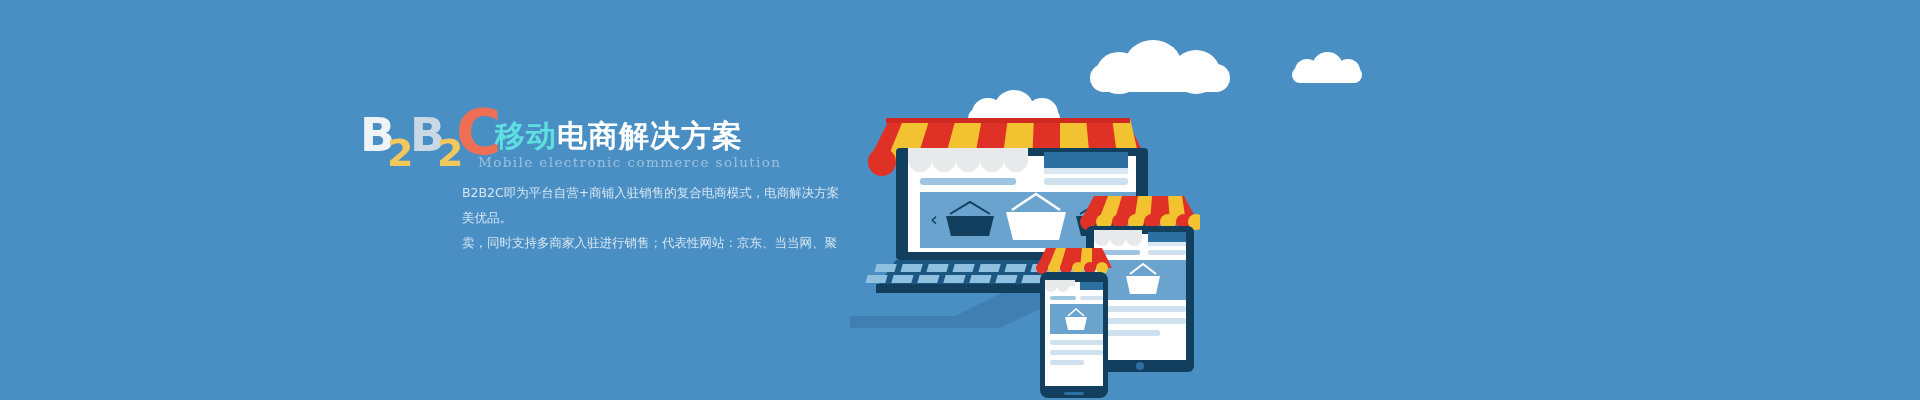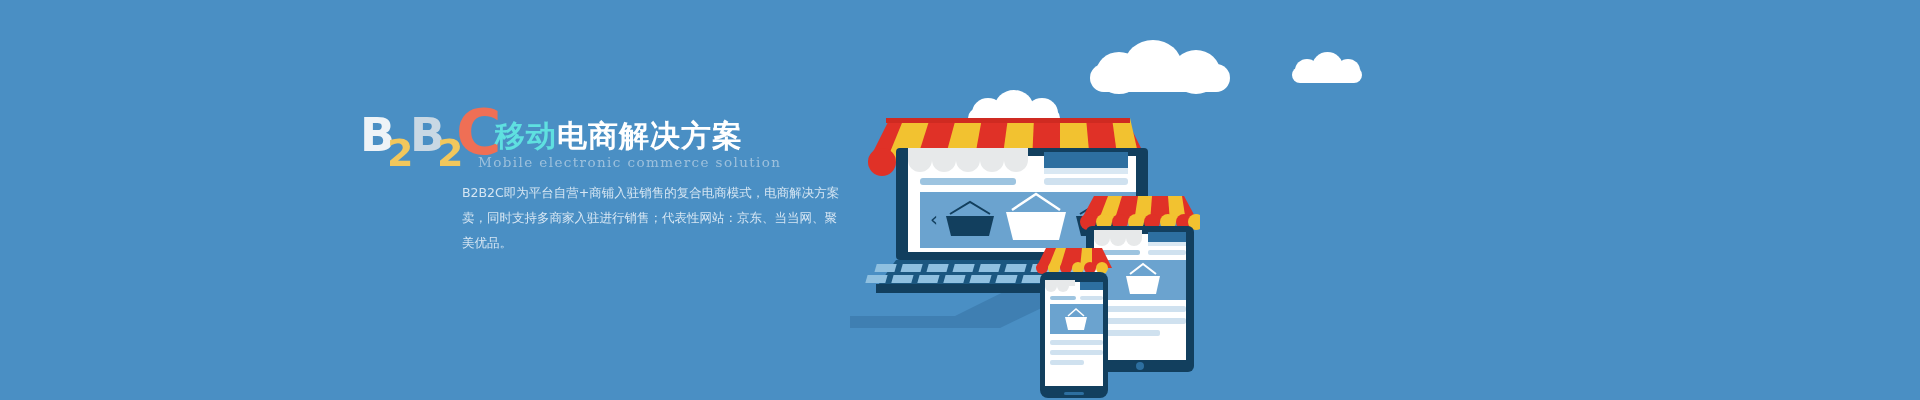--- a/index.html
+++ b/index.html
@@ -59,22 +59,22 @@
 
       <div class="headline">
         <span class="cy">移动</span><span class="wh">电商解决方案</span>
       </div>
     </div>
 
     <div class="subtitle">Mobile electronic commerce solution</div>
 
     <div class="paragraph">
       <div>B2B2C即为平台自营+商铺入驻销售的复合电商模式，电商解决方案</div>
+      <div>美优品。</div>
       <div>卖，同时支持多商家入驻进行销售；代表性网站：京东、当当网、聚</div>
-      <div>美优品。</div>
     </div>
   </div>
 
   <div class="art">
 
     <div class="cloud" style="left:250px;top:40px;width:140px;height:55px;">
       <div class="cloud-shadow" style="left:4px;top:30px;width:132px;height:22px;"></div>
       <i class="base" style="left:0;top:24px;width:140px;height:28px;"></i>
       <i style="left:6px;top:12px;width:46px;height:42px;"></i>
       <i style="left:34px;top:0px;width:58px;height:52px;"></i>

